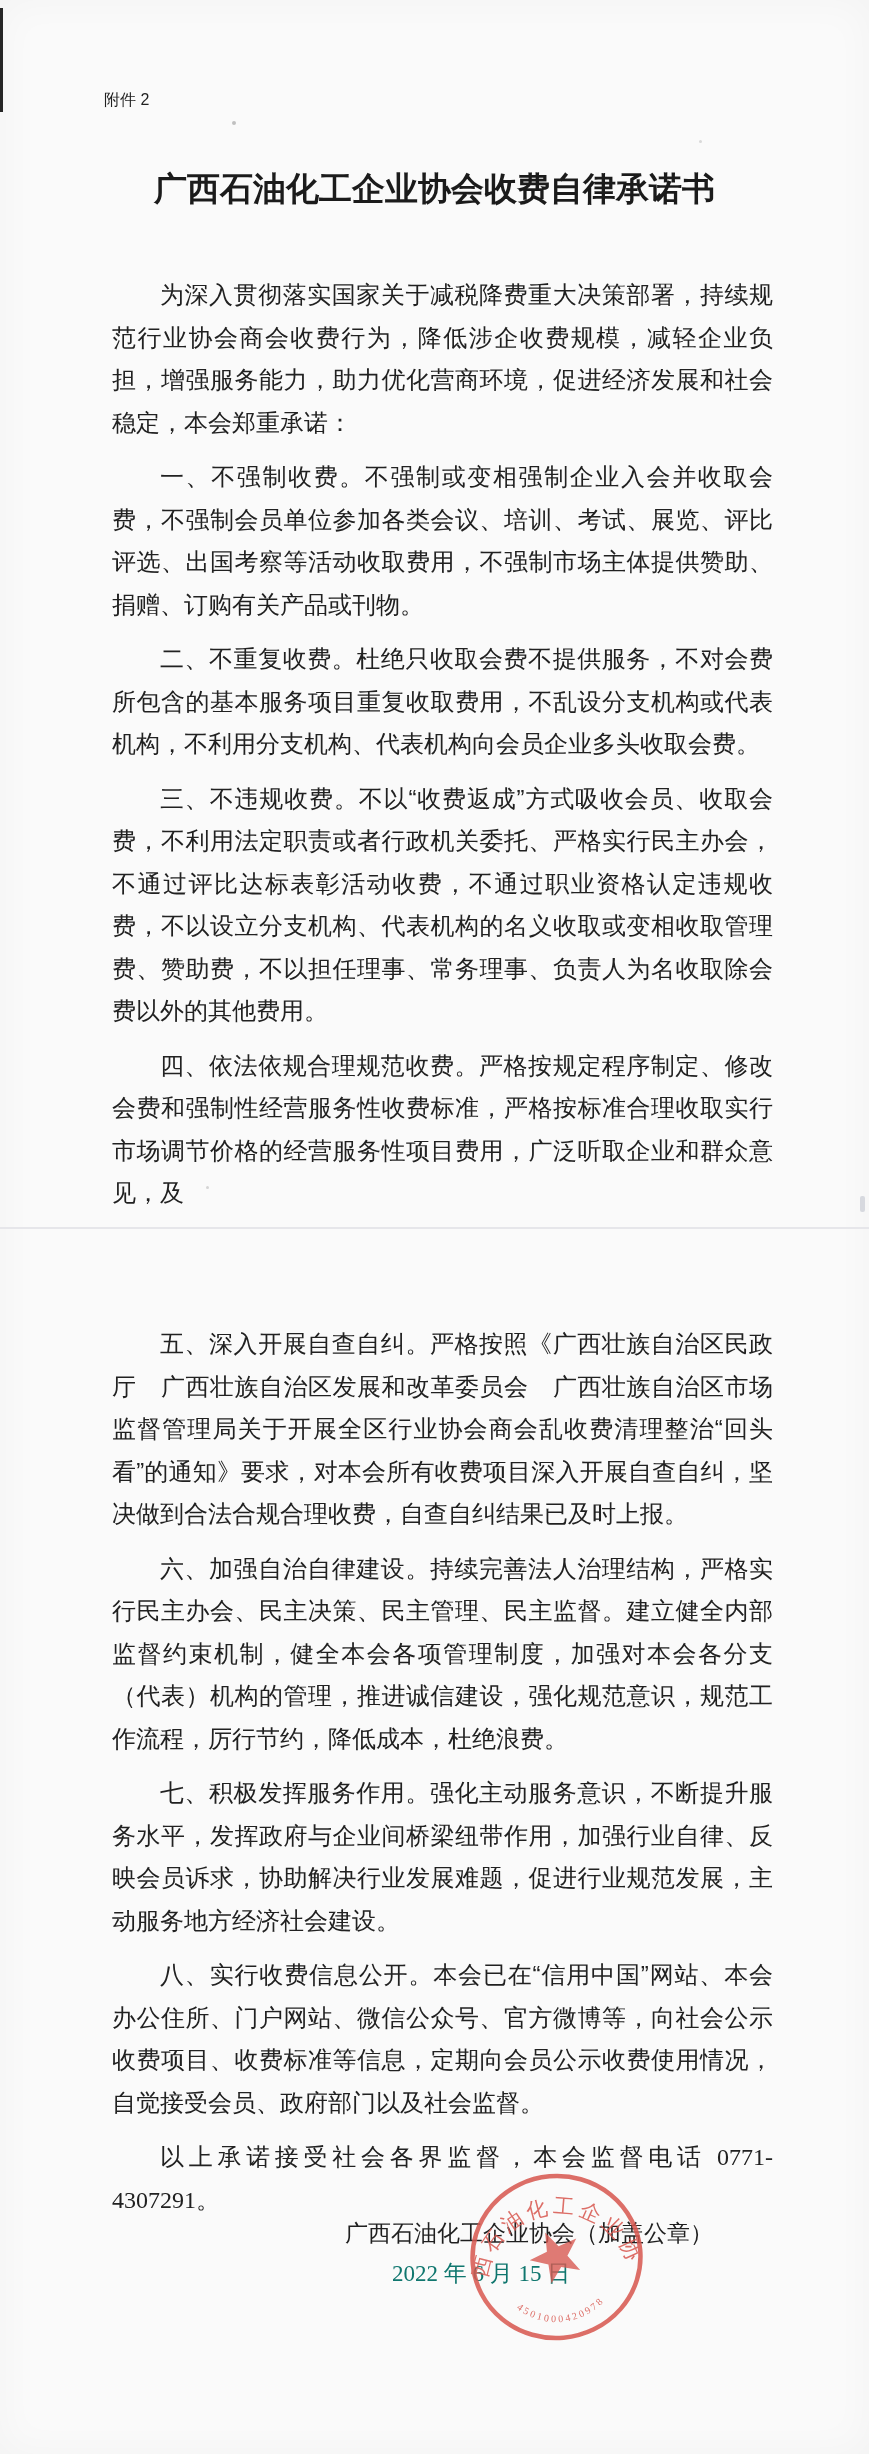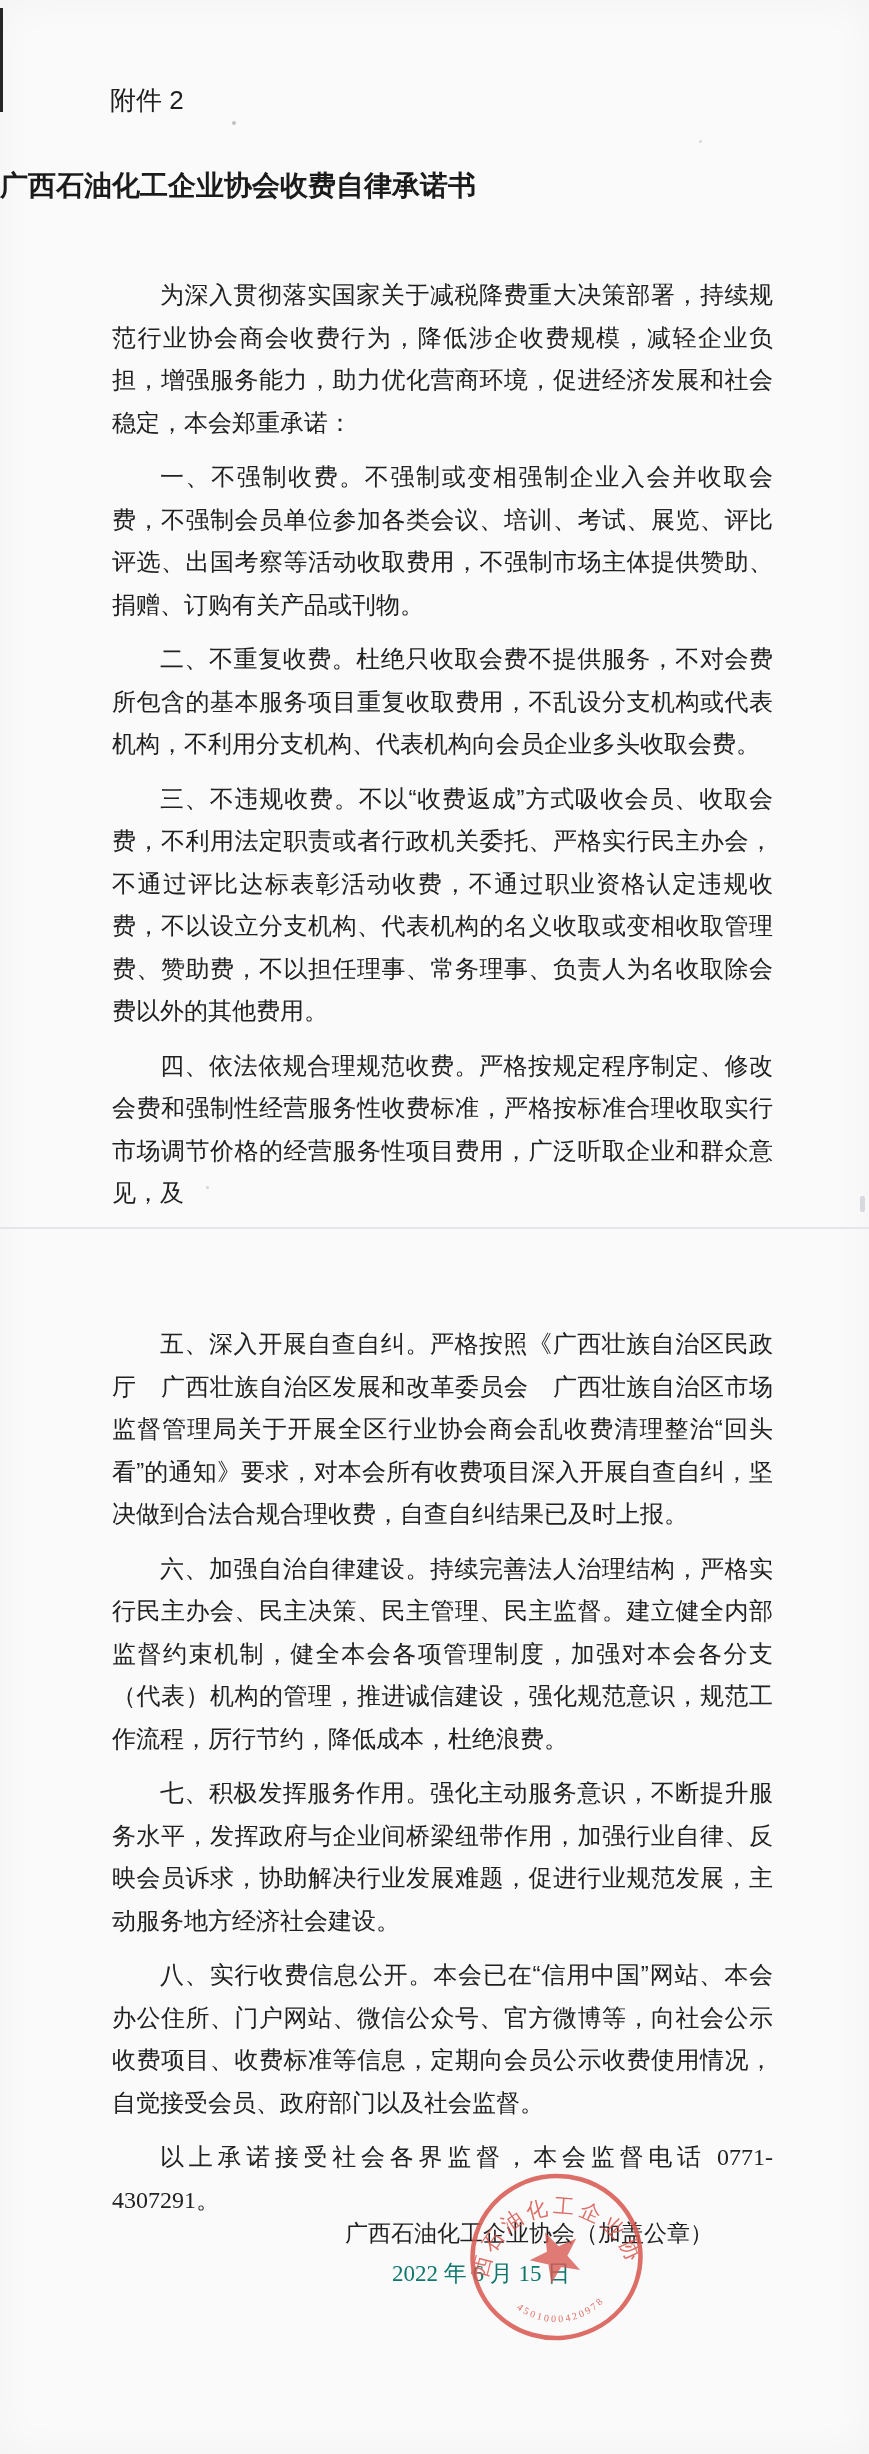--- a/index.html
+++ b/index.html
@@ -26,25 +26,26 @@
     background: #e6e6ea;
   }
   .speck { position: absolute; border-radius: 50%; background: #9a9a9a; opacity: .6; }
   .speck.s1 { left: 232px; top: 121px; width: 4px; height: 4px; }
   .speck.s2 { left: 699px; top: 140px; width: 3px; height: 3px; opacity: .35; }
   .speck.s3 { left: 206px; top: 1186px; width: 3px; height: 3px; opacity: .4; }
   .speck.s4 { left: 860px; top: 1196px; width: 5px; height: 16px; border-radius: 2px; background: #c9ccd4; opacity: .7; }
 
   .attachment {
     position: absolute; left: 104px; top: 86px;
-    font-size: 26px; line-height: 28px; color: #1f1f1f; margin-left: 6px;
+    font-size: 16px; line-height: 28px; color: #1f1f1f;
   }
   .doc-title {
     position: absolute; left: 0; top: 167px; width: 869px;
-    font-size: 28px; font-weight: bold; color: #1b1b1b;
+    text-align: center;
+    font-size: 33px; font-weight: bold; color: #1b1b1b;
     letter-spacing: 0px;
   }
   .body-block {
     position: absolute; left: 100px; width: 685px;
     font-size: 24px; line-height: 42.5px; color: #212121;
     text-align: justify;
   }
   .body-block p { margin: 12px; padding: 0; text-indent: 2em; }
   .body-block p.no-indent { text-indent: 0; }
   #page1-text { top: 262px; }

